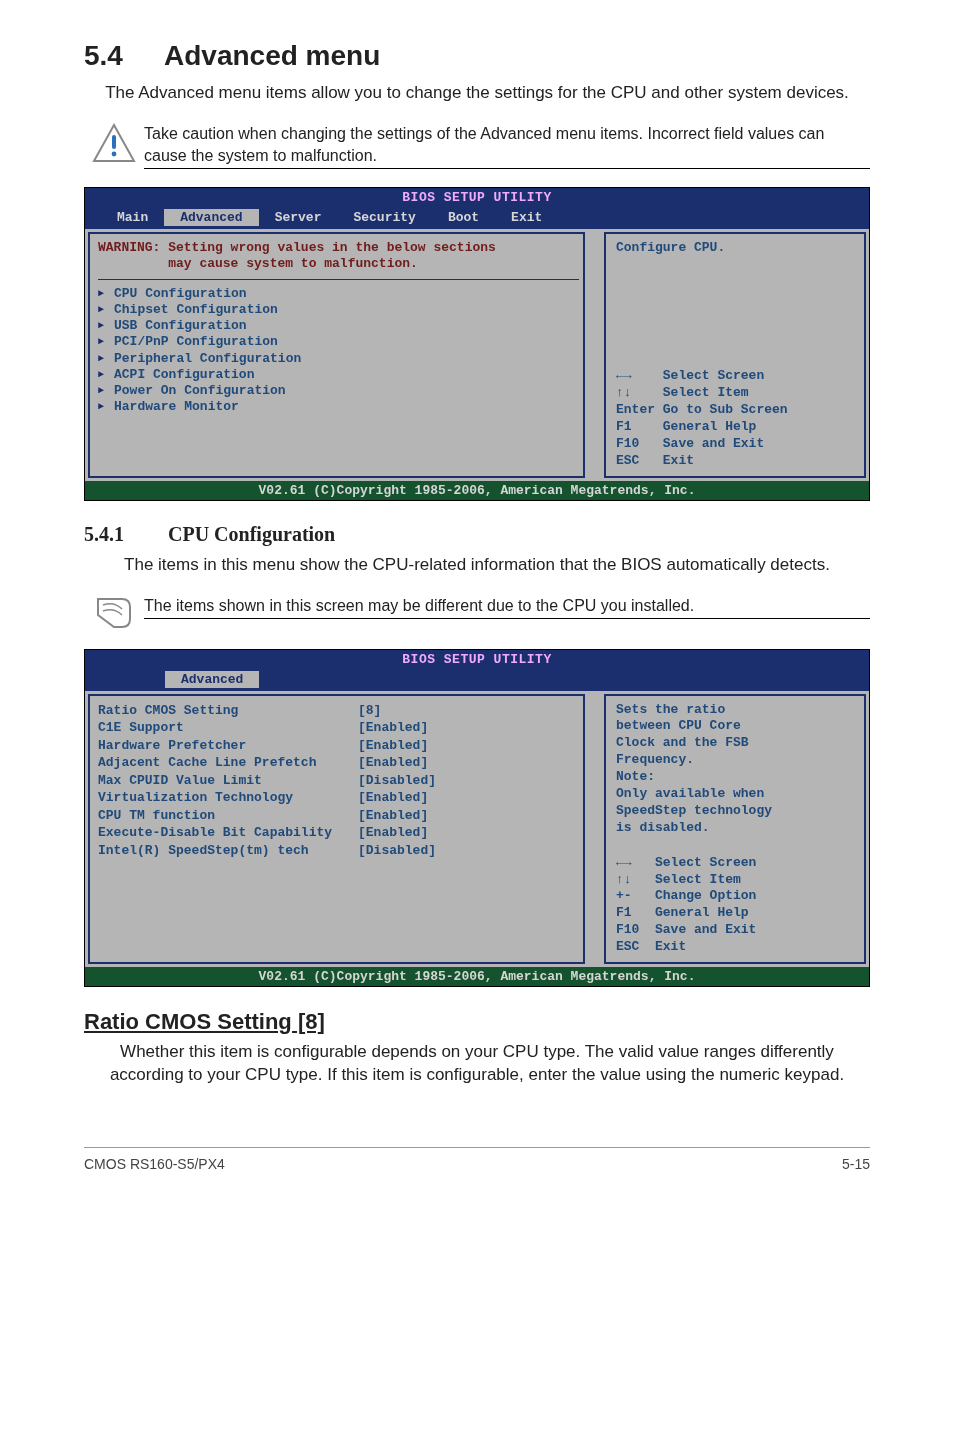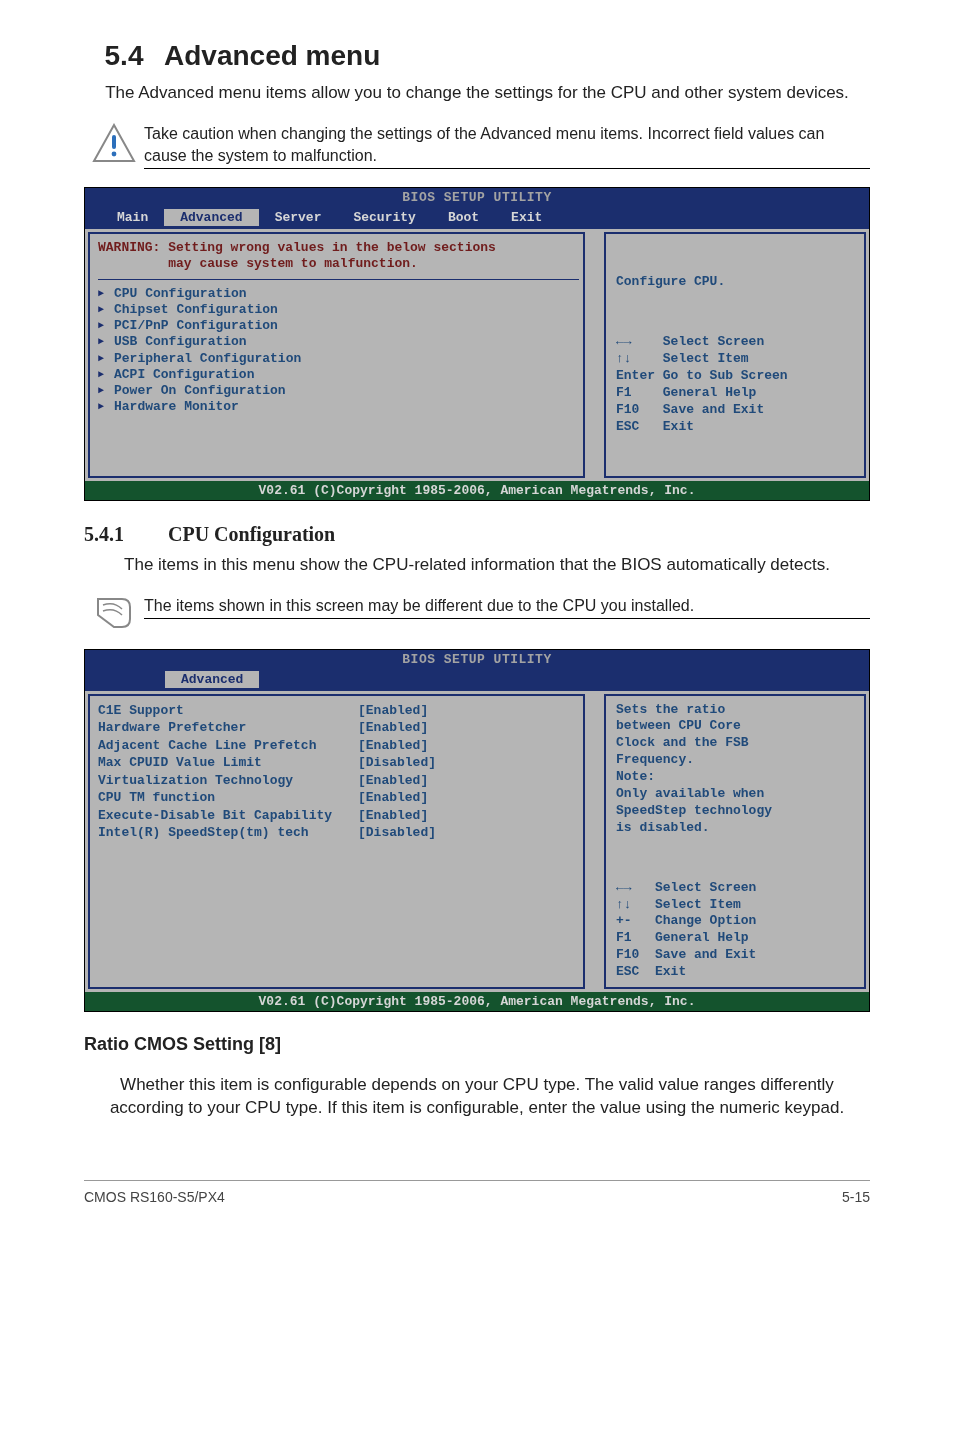--- a/index.html
+++ b/index.html
@@ -9,21 +9,21 @@
     padding: 0;
     background: #fff;
   }
   .page {
     width: 870px;
     margin: 0 auto;
     padding: 40px 42px 20px 42px;
     box-sizing: border-box;
   }
   h1 { font-size: 28px; font-weight: bold; margin: 0 0 10px 0; }
-  h1 .num { display:inline-block; width: 80px; text-align: center; }
+  h1 .num { display:inline-block; width: 80px; }
   p.lead { font-size: 17px; margin: 6px 0 18px 0; line-height: 1.35; text-align: center; }
   .callout {
     display: flex;
     align-items: flex-start;
     margin: 10px 0 18px 0;
   }
   .callout .icon-col {
     width: 60px; flex: 0 0 60px;
     display:flex; align-items:flex-start; justify-content:center;
   }
@@ -34,21 +34,21 @@
   .bios {
     border: 1px solid #000;
     font-family: "Courier New", monospace;
     font-size: 13px;
     color: #ddd;
     background: #b5b5b5;
     margin: 0 0 22px 0;
   }
   .bios-titlebar {
     background: #1b2e6e;
-    color: #a3a3a3;
+    color: #f0abfc;
     text-align: center;
     padding: 2px 0;
     font-weight: bold;
     letter-spacing: 0.5px;
   }
   .bios-menubar {
     background: #1b2e6e;
     color: #d6d6d6;
     display: flex;
     padding: 2px 0 3px 16px;
@@ -96,35 +96,35 @@
   .bios-left-settings .setting-row .k { width: 260px; }
   .bios-left-settings .setting-row .v { }
 
   .bios-right {
     width: 238px;
     border: 2px solid #1b2e6e;
     margin: 3px 3px 3px 16px;
     padding: 6px 10px;
     color: #204a7a;
     font-weight: bold;
-    display:flex; flex-direction:column; justify-content: center; gap: 25px;
+    display:flex; flex-direction:column; justify-content: space-between;
   }
   .bios-right .help-top { white-space: pre-line; line-height:1.3; }
   .bios-right .help-keys { white-space: pre; line-height:1.3; margin-top: 18px;}
   .bios-footer {
     background:#14532d;
     color:#d6d6d6;
     text-align:center;
     font-weight:bold;
     padding: 2px 0;
   }
 
   h2 { font-size: 20px; font-weight: bold; margin: 14px 0 8px 0; font-family: Liberation Serif, serif;}
   h2 .subnum { display:inline-block; width: 84px;}
-  h3.setting-title { font-size: 18px; font-weight: bold; margin: 8px 0 19px 0; }
+  h3.setting-title { font-size: 22px; font-weight: bold; margin: 8px 0 6px 0; text-decoration: underline; }
 
   .page-footer {
     border-top: 1px solid #999;
     margin-top: 60px;
     padding-top: 8px;
     display:flex; justify-content: space-between;
     font-size: 14px; color:#444;
   }
 </style>
 </head>
@@ -162,22 +162,22 @@
       <span>Boot</span>
       <span>Exit</span>
     </div>
     <div class="bios-body">
       <div class="bios-left">
         <div class="warn"><span>WARNING: Setting wrong values in the below sections</span>
 <span>         may cause system to malfunction.</span></div>
         <div class="menu-list">
           <div class="row"><span>CPU Configuration</span></div>
           <div class="row"><span>Chipset Configuration</span></div>
+          <div class="row"><span>USB Configuration</span></div>
           <div class="row"><span>PCI/PnP Configuration</span></div>
-          <div class="row"><span>USB Configuration</span></div>
           <div class="row"><span>Peripheral Configuration</span></div>
           <div class="row"><span>ACPI Configuration</span></div>
           <div class="row"><span>Power On Configuration</span></div>
           <div class="row"><span>Hardware Monitor</span></div>
         </div>
       </div>
       <div class="bios-right">
         <div class="help-top">Configure CPU.</div>
         <div class="help-keys">←→    Select Screen
 ↑↓    Select Item
@@ -209,20 +209,21 @@
     </div>
   </div>
 
   <div class="bios">
     <div class="bios-titlebar">BIOS SETUP UTILITY</div>
     <div class="bios-menubar" style="padding-left:80px;">
       <span class="active">Advanced</span>
     </div>
     <div class="bios-body">
       <div class="bios-left bios-left-settings" style="padding-bottom:70px;">
+        <div class="setting-row"><span class="k">Ratio CMOS Setting</span><span class="v">[8]</span></div>
         <div class="setting-row"><span class="k">C1E Support</span><span class="v">[Enabled]</span></div>
         <div class="setting-row"><span class="k">Hardware Prefetcher</span><span class="v">[Enabled]</span></div>
         <div class="setting-row"><span class="k">Adjacent Cache Line Prefetch</span><span class="v">[Enabled]</span></div>
         <div class="setting-row"><span class="k">Max CPUID Value Limit</span><span class="v">[Disabled]</span></div>
         <div class="setting-row"><span class="k">Virtualization Technology</span><span class="v">[Enabled]</span></div>
         <div class="setting-row"><span class="k">CPU TM function</span><span class="v">[Enabled]</span></div>
         <div class="setting-row"><span class="k">Execute-Disable Bit Capability</span><span class="v">[Enabled]</span></div>
         <div class="setting-row"><span class="k"></span><span class="v"></span></div>
         <div class="setting-row"><span class="k">Intel(R) SpeedStep(tm) tech</span><span class="v">[Disabled]</span></div>
       </div>

